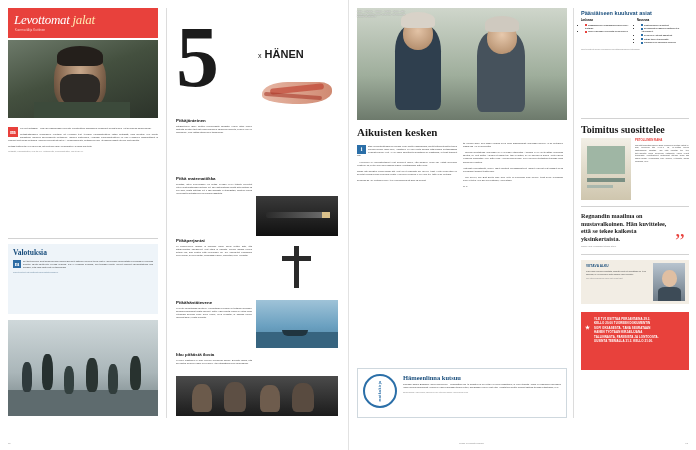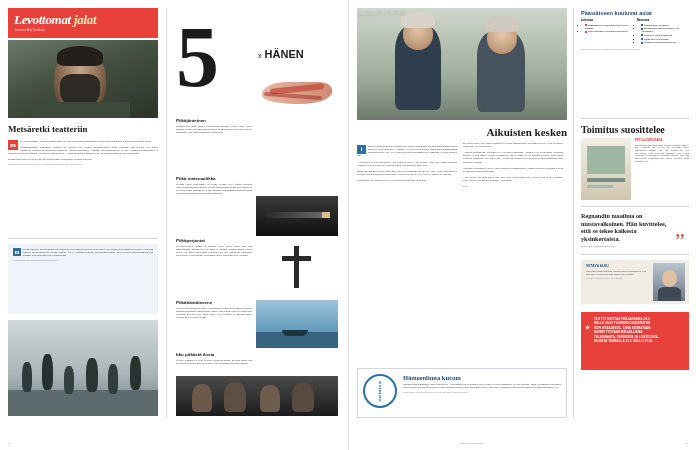--- a/index.html
+++ b/index.html
@@ -16,21 +16,21 @@
   .page-right { left:348px; width:348px; border-left:1px solid #e2e2e2; }
 
   
   .tiny { font-size:2.2px; line-height:3.1px; color:#3a3a3a; text-align:justify; }
   .tinier { font-size:1.9px; line-height:2.7px; color:#4a4a4a; text-align:justify; }
   .cap { font-size:2.1px; line-height:3px; color:#666; }
   .hdr { font-weight:bold; }
 
   
   .masthead { position:absolute; left:8px; top:8px; width:150px; height:30px; background:#e8413c; }
-  .masthead .mh-title { position:absolute; left:6px; top:4px; color:#fff; font-size:13px; font-weight:bold; font-style:italic; letter-spacing:-0.3px; font-family:"Liberation Serif", serif; white-space:nowrap;}
+  .masthead .mh-title { position:absolute; left:6px; top:4px; color:#fff; font-size:13px; font-weight:normal; font-style:italic; letter-spacing:-0.3px; font-family:"Liberation Serif", serif; white-space:nowrap;}
   .masthead .mh-title .it { color:#ffe9b0; }
   .masthead .mh-sub { position:absolute; left:7px; top:21px; color:#ffd9d7; font-size:2.6px; letter-spacing:.2px; }
 
   
   .col { position:absolute; }
 
   .photo { position:absolute; background:#8a8f86; overflow:hidden; }
 
   .headline-serif { font-family:"Liberation Serif", serif; font-weight:bold; color:#1a1a1a; }
 
@@ -97,34 +97,34 @@
     </div>
 
     <div class="photo" style="left:8px; top:40px; width:150px; height:78px; background:linear-gradient(160deg,#6d7a6a 0%,#44503f 45%,#2c332a 100%);">
       <div style="position:absolute; left:46px; top:10px; width:52px; height:60px; background:radial-gradient(ellipse at 50% 35%, #c9a98c 0%, #8a6b52 55%, #4b3a2c 100%); border-radius:46% 46% 38% 38%;"></div>
       <div style="position:absolute; left:52px; top:34px; width:40px; height:34px; background:#2e2a26; border-radius:30% 30% 48% 48%;"></div>
       <div style="position:absolute; left:49px; top:6px; width:46px; height:20px; background:#241f1b; border-radius:50% 50% 20% 20%;"></div>
       <div style="position:absolute; left:26px; top:62px; width:96px; height:20px; background:#3c4a3b;"></div>
     </div>
 
     <div class="col" style="left:8px; top:124px; width:150px;">
-      <div class="headline-serif" style="font-size:9px; margin-bottom:3px;">Metsäretki teatteriin</div>
       <div class="tiny" style="white-space:pre-line;">
         <span class="dropcap">m</span><span>oni ollut metsässä – eikä vain palkkapussin puolesta. Kuusiteatterin kiipijässa ja pumaljuliet hongat kohoa- vat seuraavaa aamuleimaan.
 
 Metsäteatikaalijien luunimäinen vedotaan nyt Helsingin teat- tereissa. Kansallisteatterin valtaa Metsäjätti, Mika Noustiai- nen kirjoitu dramaturku ajankora kaveriraskeita metsäkeidi- maalien matrolasoa, Helsingin Kaupunginteatterin on Kari Heiskanen käsikirjoittanut ja ohjannut näytelmän metsänvä- lianudes suurustehtevät G.A. Serlachiuksesta, Metsähervivelaa- ut sahoilan isaarti etuelvin näytyhijijotta.</span>
       </div>
       <div class="tiny" style="margin-top:2px;">Metsää teatteriretki ei kyllä korvaa, silti ruoteisa ohuke ja lauraistelee keskaa pimeteitä.</div>
       <div class="cap" style="margin-top:2px; font-size:1.9px; color:#8a8a8a;">Metsäjatti, Kansallisteatteri, ensi-ilta 11.9.  Metsänpeitto, Kaupunginteatteri, ensi-ilta 24.10.</div>
     </div>
 
     <div class="rule" style="left:8px; top:238px; width:150px;"></div>
 
     <div class="box-blue" style="left:8px; top:244px; width:150px; height:70px;">
       <div style="padding:4px 5px;">
+        <div class="headline-serif" style="font-size:7.5px; color:#1b4f7d; margin-bottom:2.5px;">Valotuksia</div>
         <div class="tiny">
           <span class="dropcap blue" style="width:8px;height:8px;line-height:8px;font-size:5.5px;">m</span><span>Nyt täytyllä juuri! Ovat kummeinensa valokuvakeudet! Taiteiden vuoden tekoa ovat jo. Suomessa valokuvataiteen keskuksen verkossa avautuu useita näyttelyitä yleensä keskellä. Jos ei voiskaan pyöräillä, niin tehdään muuta. Juovot kuulurut rakekivataiteilija Ulla Jokisalo, ieltä valla Lahti jouti voi tarpekkaa?</span>
         </div>
         <div class="cap" style="margin-top:2px; font-size:1.8px; color:#6e8aa2;">Kaikki tiedot löytyvät osoitteesta valokuvataiteenmuseo.fi</div>
       </div>
     </div>
 
     <div class="photo" style="left:8px; top:320px; width:150px; height:96px; background:linear-gradient(180deg,#cfd8da 0%,#aab6b9 55%,#6d7a7d 100%);">
       <div style="position:absolute;left:0;bottom:0;width:150px;height:26px;background:#5e6b6e;"></div>
       <div class="fig" style="left:14px; top:42px; width:10px; height:30px; background:#2f3a3c;"></div>
@@ -205,21 +205,21 @@
       <div style="position:absolute;left:38px;top:18px;width:46px;height:84px;background:#2f3f4e;border-radius:30% 30% 10% 10%;"></div>
       <div style="position:absolute;left:46px;top:10px;width:30px;height:32px;background:radial-gradient(circle at 50% 40%,#e3c3a6,#a8815f);border-radius:48%;"></div>
       <div style="position:absolute;left:44px;top:4px;width:34px;height:16px;background:#d8d2c8;border-radius:50% 50% 20% 20%;"></div>
       <div style="position:absolute;left:120px;top:24px;width:48px;height:80px;background:#46525c;border-radius:30% 30% 10% 10%;"></div>
       <div style="position:absolute;left:130px;top:14px;width:30px;height:32px;background:radial-gradient(circle at 50% 40%,#e7c9ad,#ab8461);border-radius:48%;"></div>
       <div style="position:absolute;left:128px;top:8px;width:34px;height:16px;background:#cfc9bf;border-radius:50% 50% 20% 20%;"></div>
     </div>
     <div class="tinier" style="position:absolute; left:8px; top:10px; width:48px; color:#ffffff; font-size:1.8px; line-height:2.6px; text-shadow:0 0 1px rgba(0,0,0,.8);">Dustin Hoffmanin ohjaama Kvartetti  viikolla astiu, aikuiskullla sanonnut osaaa suuskoonta haa-olaestavaat  Enkuaan erin ilta on 5.9.</div>
 
     <div class="col" style="left:8px; top:126px; width:210px;">
-      <div class="headline-serif" style="font-size:11px; margin-bottom:4px;text-align:right;">Aikuisten kesken</div>
+      <div class="headline-serif" style="font-size:11px; margin-bottom:4px;">Aikuisten kesken</div>
       <div style="display:flex; gap:6px;">
         <div class="tiny" style="width:100px; white-space:pre-line;">
           <span class="dropcap dark" style="width:9px;height:9px;line-height:9px;font-size:6px;background:#2b6fa8;">i</span><span>stan-elokuvateatterissa ja muualla. Puhe näytte karikkjaossia, liiketti teitteririviteiglt tui toilloa Facelboeluinna. Eikä ihme, ymjärtillen on vain muita aikuisia katsomassa ruotakulasiflaa Koskesteerhoun: Kult- lo on pandi kadotteluta lauantaina ao maajtäcillä, ja toisit tiokkarot riitä.
 
 – Hollywood ja elokuvatuotannot ovat kerinneet siihen, että aikainen yleisö käy eritäiti suoremiin eloktuvis- sa, kertoo RF Film Finlandin markki- nointipälillikkö Jutta Hopp.
 
 Tähän asti aikuisten kohdeyhdiski-stut ovat olleet uusimista alle 35-vuo- tiaat. Heitä vuokeystua on keuvita teeniillä herran vuodessa yleistä'. Hollywood elokuvia ei ole eden teu- tattu yli 50-vuotailla.
 
 Joulaivad 38–24-vuotiaiden suor- ten elokuvissa käynti laski 12 prosent-</span>
         </div>

